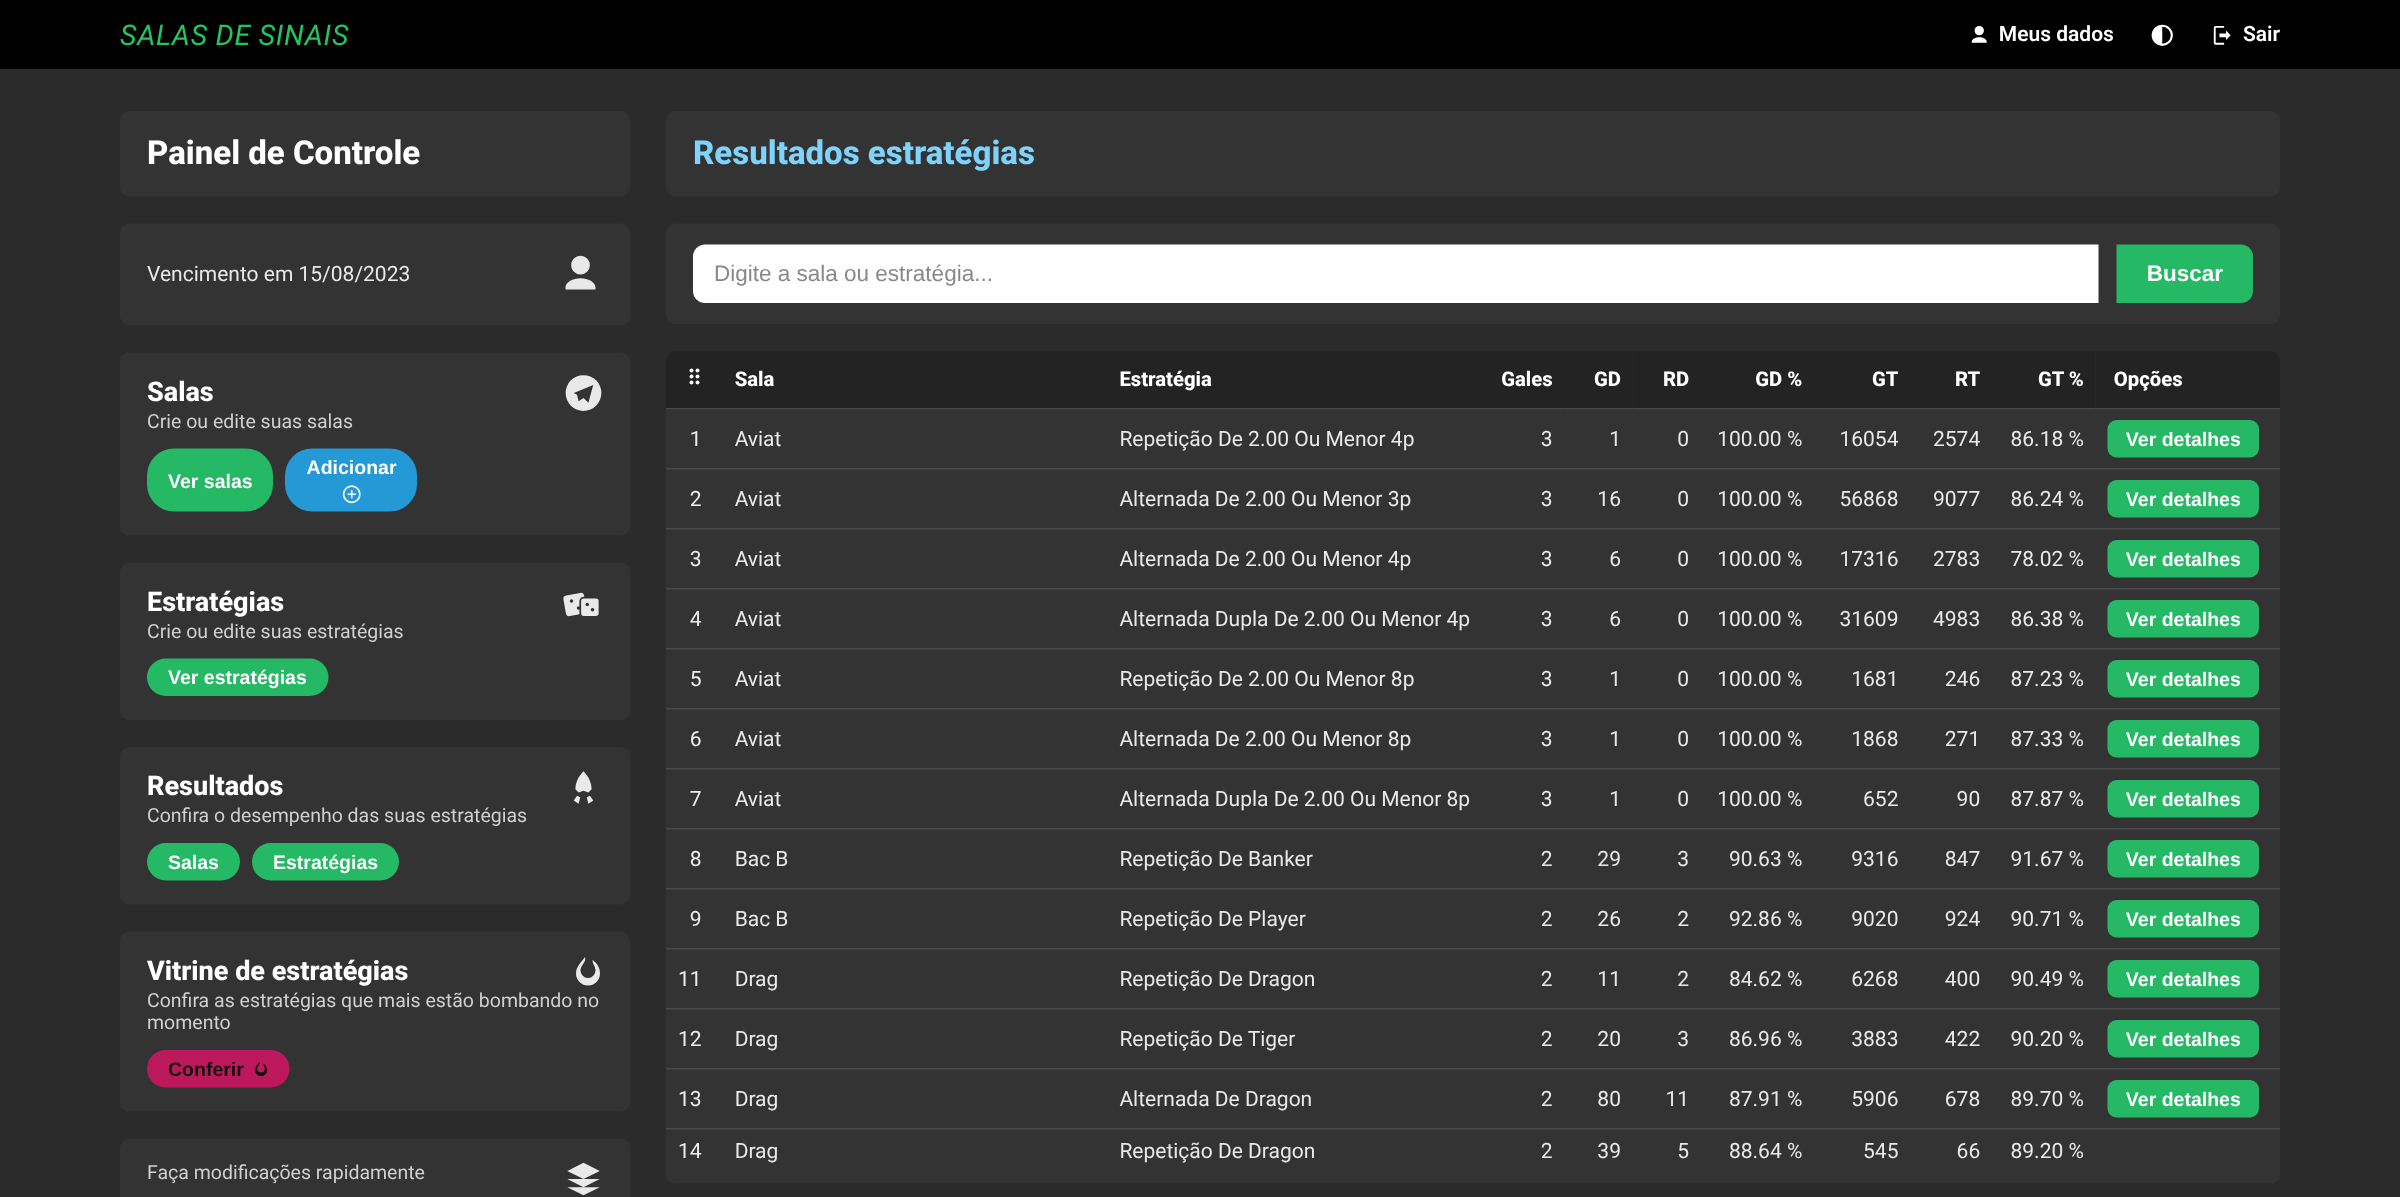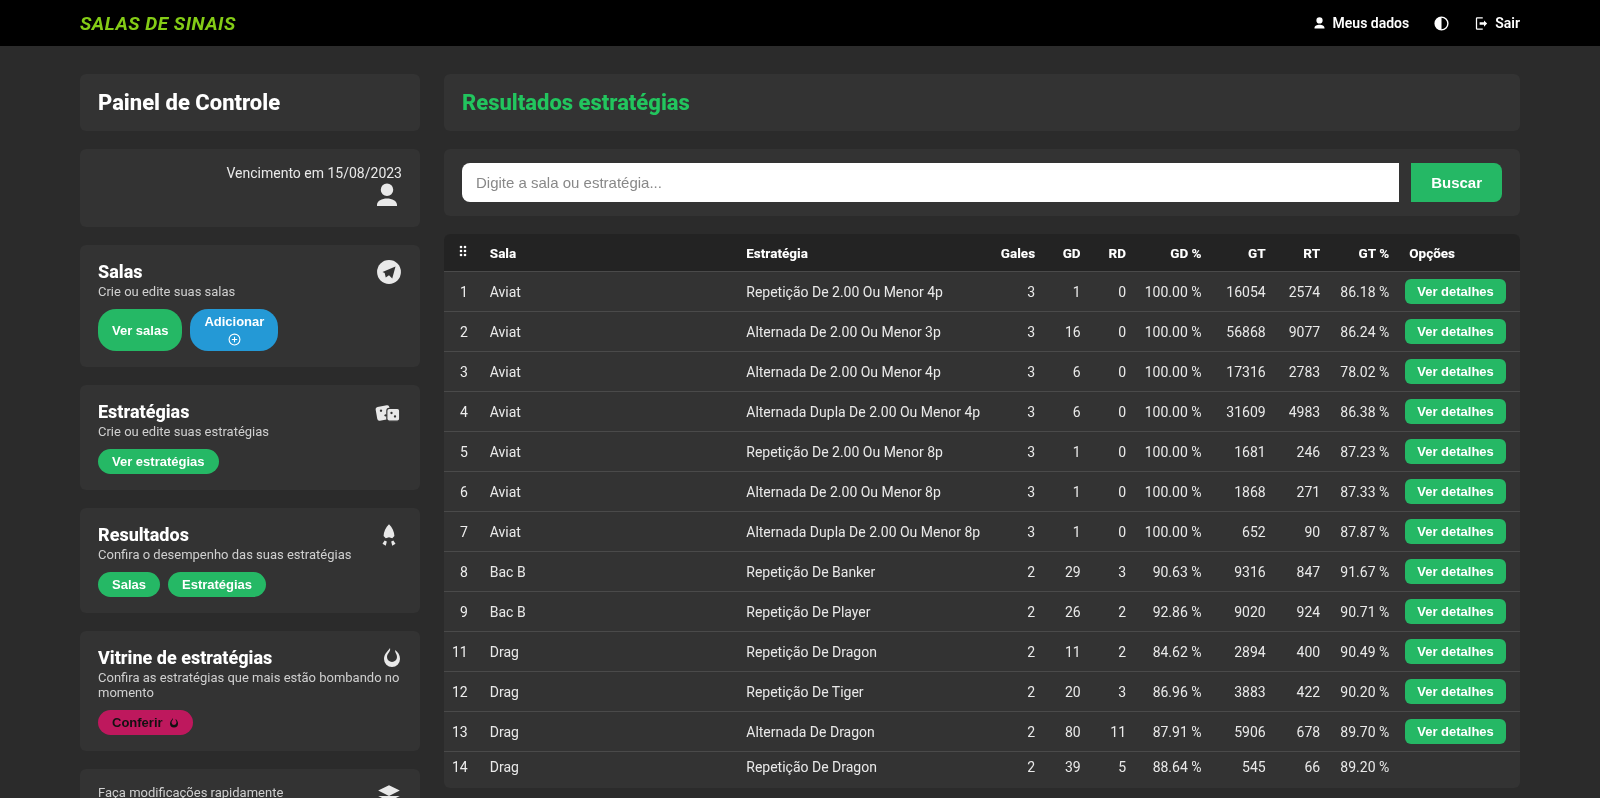--- a/index.html
+++ b/index.html
@@ -14,24 +14,24 @@
   .topbar {
     background: #000;
     height: 46px;
     display: flex;
     align-items: center;
     justify-content: space-between;
     padding: 0 80px;
   }
   .brand {
     font-style: italic;
-    font-weight: 700;
+    font-weight: 400;
     letter-spacing: 0.5px;
     font-size: 19px;
-    color: #84cc16;
+    color: #22c55e;
   }
   .top-right {
     display: flex;
     align-items: center;
     gap: 24px;
     color: #fff;
     font-weight: 600;
   }
   .top-right .link { display: inline-flex; align-items: center; gap: 6px; cursor: pointer; }
   .icon-svg { display: inline-block; vertical-align: middle; }
@@ -49,21 +49,21 @@
   
   .card {
     background: #333333;
     border-radius: 6px;
     padding: 16px 18px;
     margin-bottom: 18px;
     position: relative;
   }
   .card.header-card { padding: 16px 18px; }
   .panel-title { font-size: 22px; font-weight: 800; color: #fff; }
-  .main-title { font-size: 22px; font-weight: 800; color: #22c55e; }
+  .main-title { font-size: 22px; font-weight: 800; color: #7dd3fc; }
 
   .big-card-icon {
     position: absolute;
     right: 18px;
     top: 14px;
     color: #e9e9e9;
   }
 
   .card h3 { font-size: 18px; font-weight: 800; color: #fff; margin-bottom: 2px; }
   .card .sub { font-size: 13px; color: #d0d0d0; margin-bottom: 10px; }
@@ -147,21 +147,21 @@
     border: none;
     color: #fff;
     font-size: 13px;
     font-weight: 600;
     padding: 5px 12px;
     border-radius: 6px;
     cursor: pointer;
   }
   .dots-th { width: 26px; text-align: center; }
 
-  .venc-card { display:flex; align-items:flex-end; justify-content:space-between; min-height:68px;flex-direction:column; }
+  .venc-card { display:flex; align-items:center; justify-content:space-between; min-height:68px; }
 </style>
 </head>
 
 <body>
 
 <div class="topbar">
   <div class="brand">SALAS DE SINAIS</div>
   <div class="top-right">
     <span class="link">
       <svg class="icon-svg" width="15" height="15" viewBox="0 0 24 24" fill="#fff">
@@ -439,21 +439,21 @@
               <td><button class="btn-detail">Ver detalhes</button></td>
             </tr>
             <tr>
               <td class="idx">11</td>
               <td class="sala">Drag</td>
               <td>Repetição De Dragon</td>
               <td class="num">2</td>
               <td class="num">11</td>
               <td class="num">2</td>
               <td class="num">84.62 %</td>
-              <td class="num">2894</td>
+              <td class="num">6268</td>
               <td class="num">400</td>
               <td class="num">90.49 %</td>
               <td><button class="btn-detail">Ver detalhes</button></td>
             </tr>
             <tr>
               <td class="idx">12</td>
               <td class="sala">Drag</td>
               <td>Repetição De Tiger</td>
               <td class="num">2</td>
               <td class="num">20</td>

